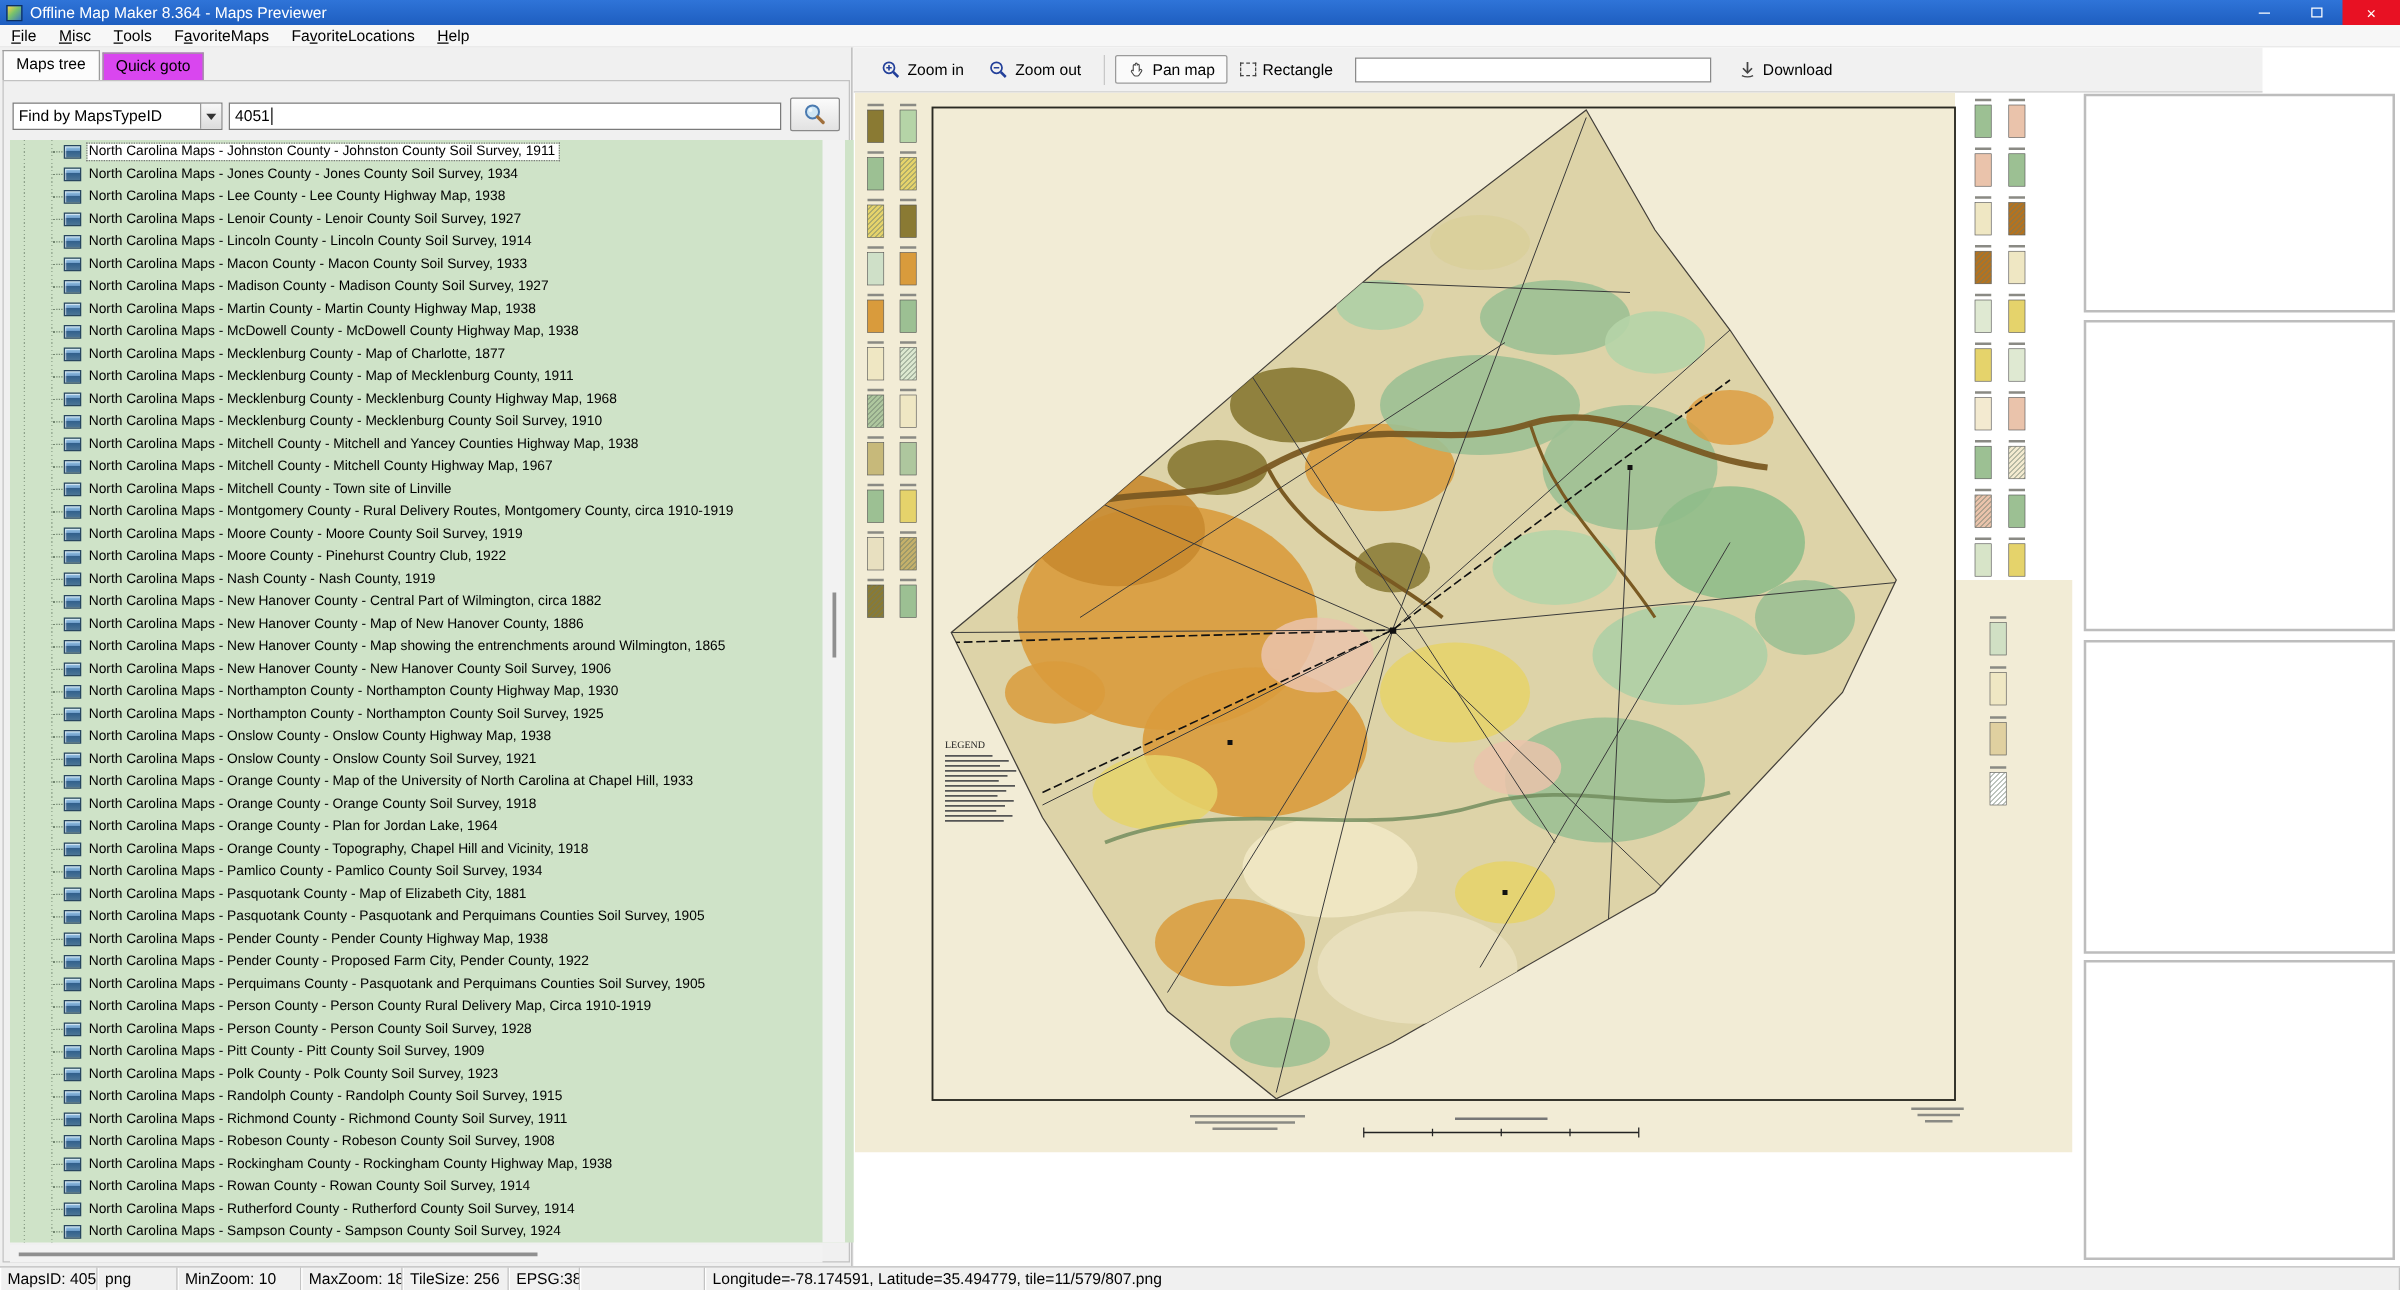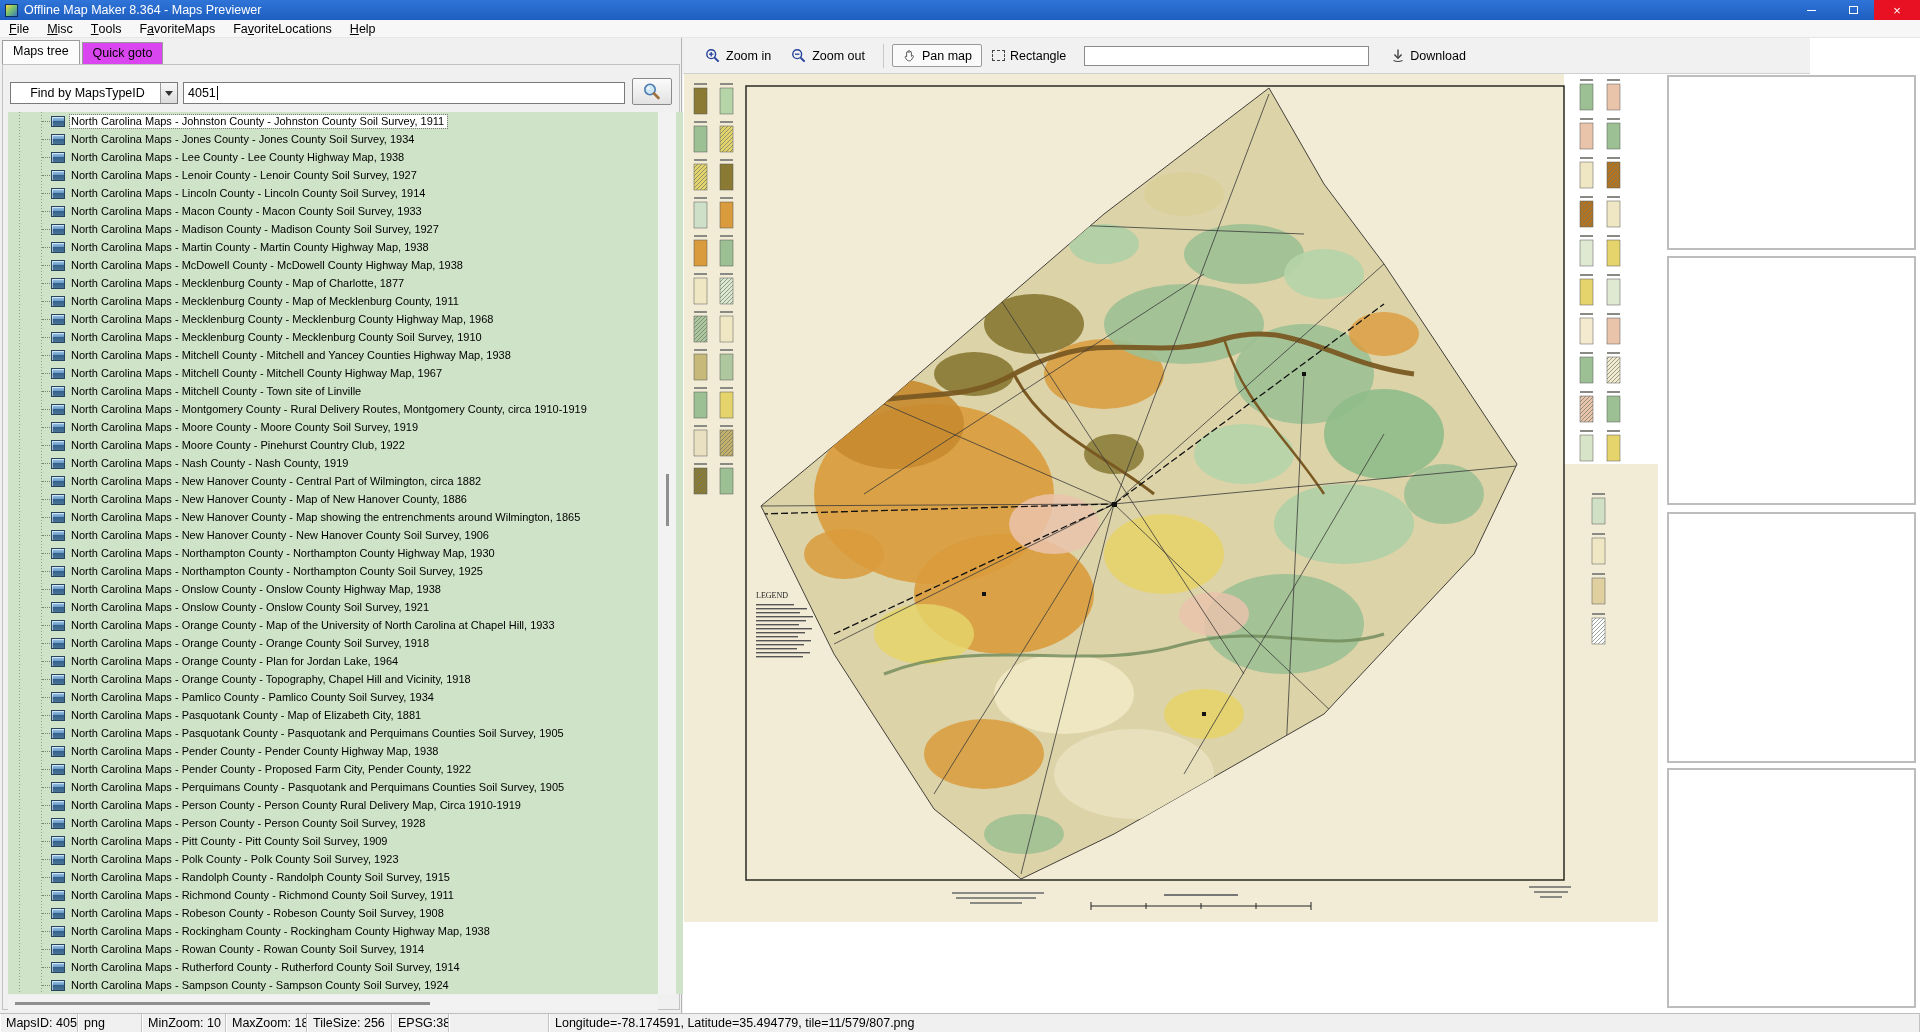--- a/index.html
+++ b/index.html
@@ -30,21 +30,21 @@
     border-right:1px solid #b4b4b4;}
   .tabs{position:absolute;left:2px;top:4px;height:22px;display:flex;align-items:flex-end;}
   .tab{height:22px;padding:3px 10px 0 10px;border:1px solid #9c9c9c;border-bottom:none;
     background:#d946ef;margin-right:2px;font-size:12.5px;}
   .tab.active{background:#fcfcfc;height:24px;position:relative;z-index:2;}
   .pageframe{position:absolute;left:2px;top:26px;width:678px;height:946px;background:#f0f0f0;
     border:1px solid #c2c2c2;}
 
   .combo{position:absolute;left:10px;top:44px;width:168px;height:22px;background:#fff;
     border:1px solid #7a7a7a;display:flex;align-items:center;}
-  .combo-text{padding-left:4px;flex:1;text-align:center;}
+  .combo-text{padding-left:4px;flex:1;}
   .combo-btn{width:17px;height:20px;background:linear-gradient(#f8f8f8,#dcdcdc);
     border-left:1px solid #9a9a9a;display:flex;align-items:center;justify-content:center;}
   .combo-arrow{width:0;height:0;border-left:4px solid transparent;border-right:4px solid transparent;
     border-top:5px solid #333;}
   .query{position:absolute;left:183px;top:44px;width:442px;height:22px;background:#fff;
     border:1px solid #7a7a7a;display:flex;align-items:center;padding-left:4px;}
   .caret{display:inline-block;width:1px;height:14px;background:#111;margin-left:1px;}
   .searchbtn{position:absolute;left:632px;top:40px;width:40px;height:27px;
     background:linear-gradient(#fbfbfb,#e2e2e2);border:1px solid #8a8a8a;border-radius:2px;
     display:flex;align-items:center;justify-content:center;}
@@ -622,21 +622,21 @@
 
     <div class="pbox pbox1"></div>
     <div class="pbox pbox2"></div>
     <div class="pbox pbox3"></div>
     <div class="pbox pbox4"></div>
   </div>
 
   <div class="statusbar" id="statusbar">
       <div class="scell" style="width: 78px;">MapsID: 4051</div>
       <div class="scell" style="width: 64px;">png</div>
-      <div class="scell" style="width: 84px;">MinZoom: 10</div>
+      <div class="scell" style="width: 99px;">MinZoom: 10</div>
       <div class="scell" style="width: 81px;">MaxZoom: 18</div>
       <div class="scell" style="width: 85px;">TileSize: 256</div>
       <div class="scell" style="width: 57px;">EPSG:3857</div>
       <div class="scell" style="width: 100px;"></div>
       <div class="scell" style="flex: 1 1 0%;">Longitude=-78.174591, Latitude=35.494779, tile=11/579/807.png</div>
     </div>
 
 </div>
 
 </body></html>

